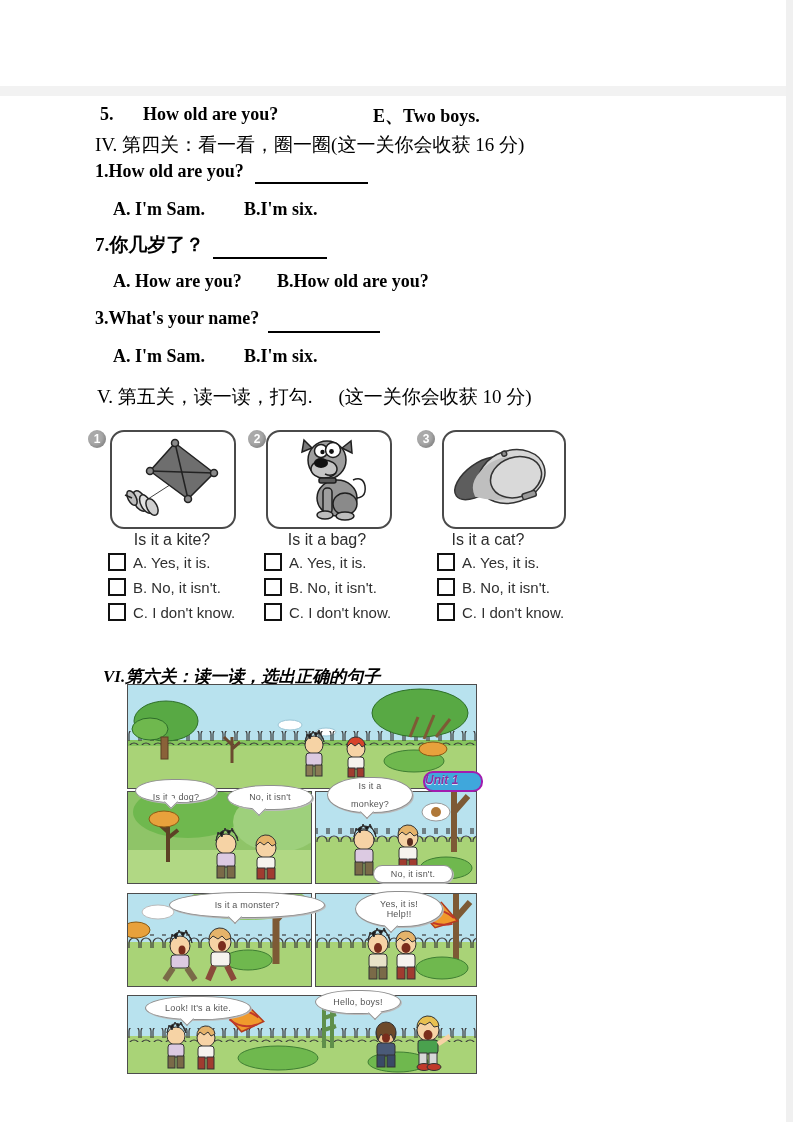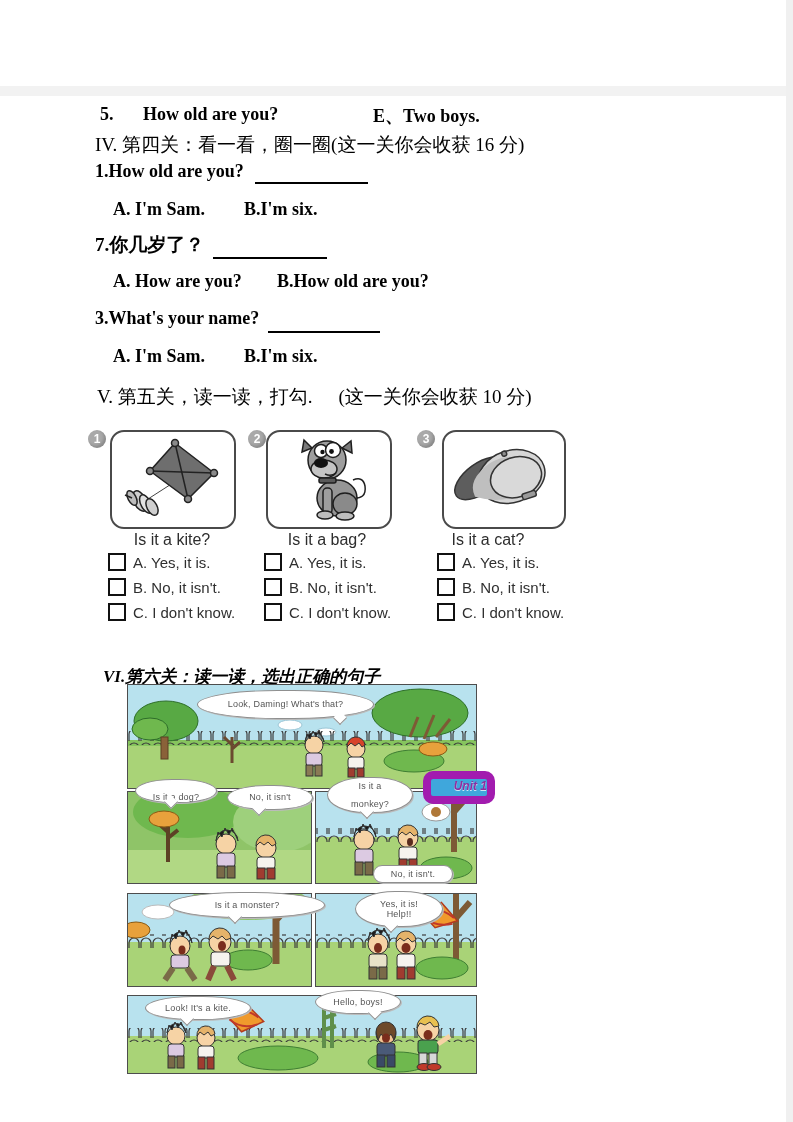--- a/index.html
+++ b/index.html
@@ -39,24 +39,24 @@
   .bubble{position:absolute;background:#fff;border:1px solid #8f8f8f;
           border-radius:50% / 55%;display:flex;flex-direction:column;
           align-items:center;justify-content:center;text-align:center;
           font-family:"Liberation Sans","DejaVu Sans",sans-serif;
           font-size:9px;line-height:1.15;color:#555;letter-spacing:.2px;
           box-shadow:1px 1px 0 #bbb;z-index:5;}
   .bubble.rect{border-radius:9px;align-items:center;}
   .tail{position:absolute;width:9px;height:9px;background:#fff;
         border-right:1px solid #8f8f8f;border-bottom:1px solid #8f8f8f;
         transform:rotate(45deg);bottom:-5px;z-index:4;}
-  .unitbadge{position:absolute;background:#3fa7dc;border:8px solid #a21caf;
+  .unitbadge{position:absolute;background:#3fa7dc;border:2px solid #a21caf;
              border-radius:10px;color:#8b2fa0;font-family:"Liberation Sans",sans-serif;
              font-weight:bold;font-style:italic;font-size:12px;line-height:15px;
-             text-align:right;z-index:6;text-shadow:0 1px 0 #cfe6f5;}
+             text-align:left;z-index:6;text-shadow:0 1px 0 #cfe6f5;}
 </style>
 </head>
 <body>
 
 <div class="abs scan-top"></div>
 <div class="abs scan-right"></div>
 
 <div class="abs" style="left:0;top:104px;width:793px;height:20px;">
   <span class="abs doc" style="left:100px;top:0;">5.</span>
   <span class="abs doc" style="left:143px;top:0;">How old are you?</span>
@@ -405,24 +405,20 @@
         <rect x="291" y="57" width="8" height="13" fill="#d8d8d8"></rect>
         <rect x="301" y="57" width="8" height="13" fill="#d8d8d8"></rect>
         <ellipse cx="296" cy="71" rx="7" ry="3.5" fill="#c0392b"></ellipse>
         <ellipse cx="306" cy="71" rx="7" ry="3.5" fill="#c0392b"></ellipse>
       </g>
     </svg>
   </div>
 
   <div class="unitbadge" style="left:296px;top:87px;width:56px;height:17px;">Unit 1</div>
 
-  <div class="bubble" style="left:70px;top:6px;width:175px;height:27px;">
-    <span>Look, Daming! What's that?</span>
-    <i class="tail" style="right:28px;"></i>
-  </div>
 
   <div class="bubble" style="left:8px;top:95px;width:80px;height:22px;justify-content:flex-end;">
     <span>Is it a dog?</span>
     <i class="tail" style="left:30px;"></i>
   </div>
   <div class="bubble" style="left:100px;top:101px;width:84px;height:23px;">
     <span>No, it isn't</span>
     <i class="tail" style="left:26px;"></i>
   </div>
 

